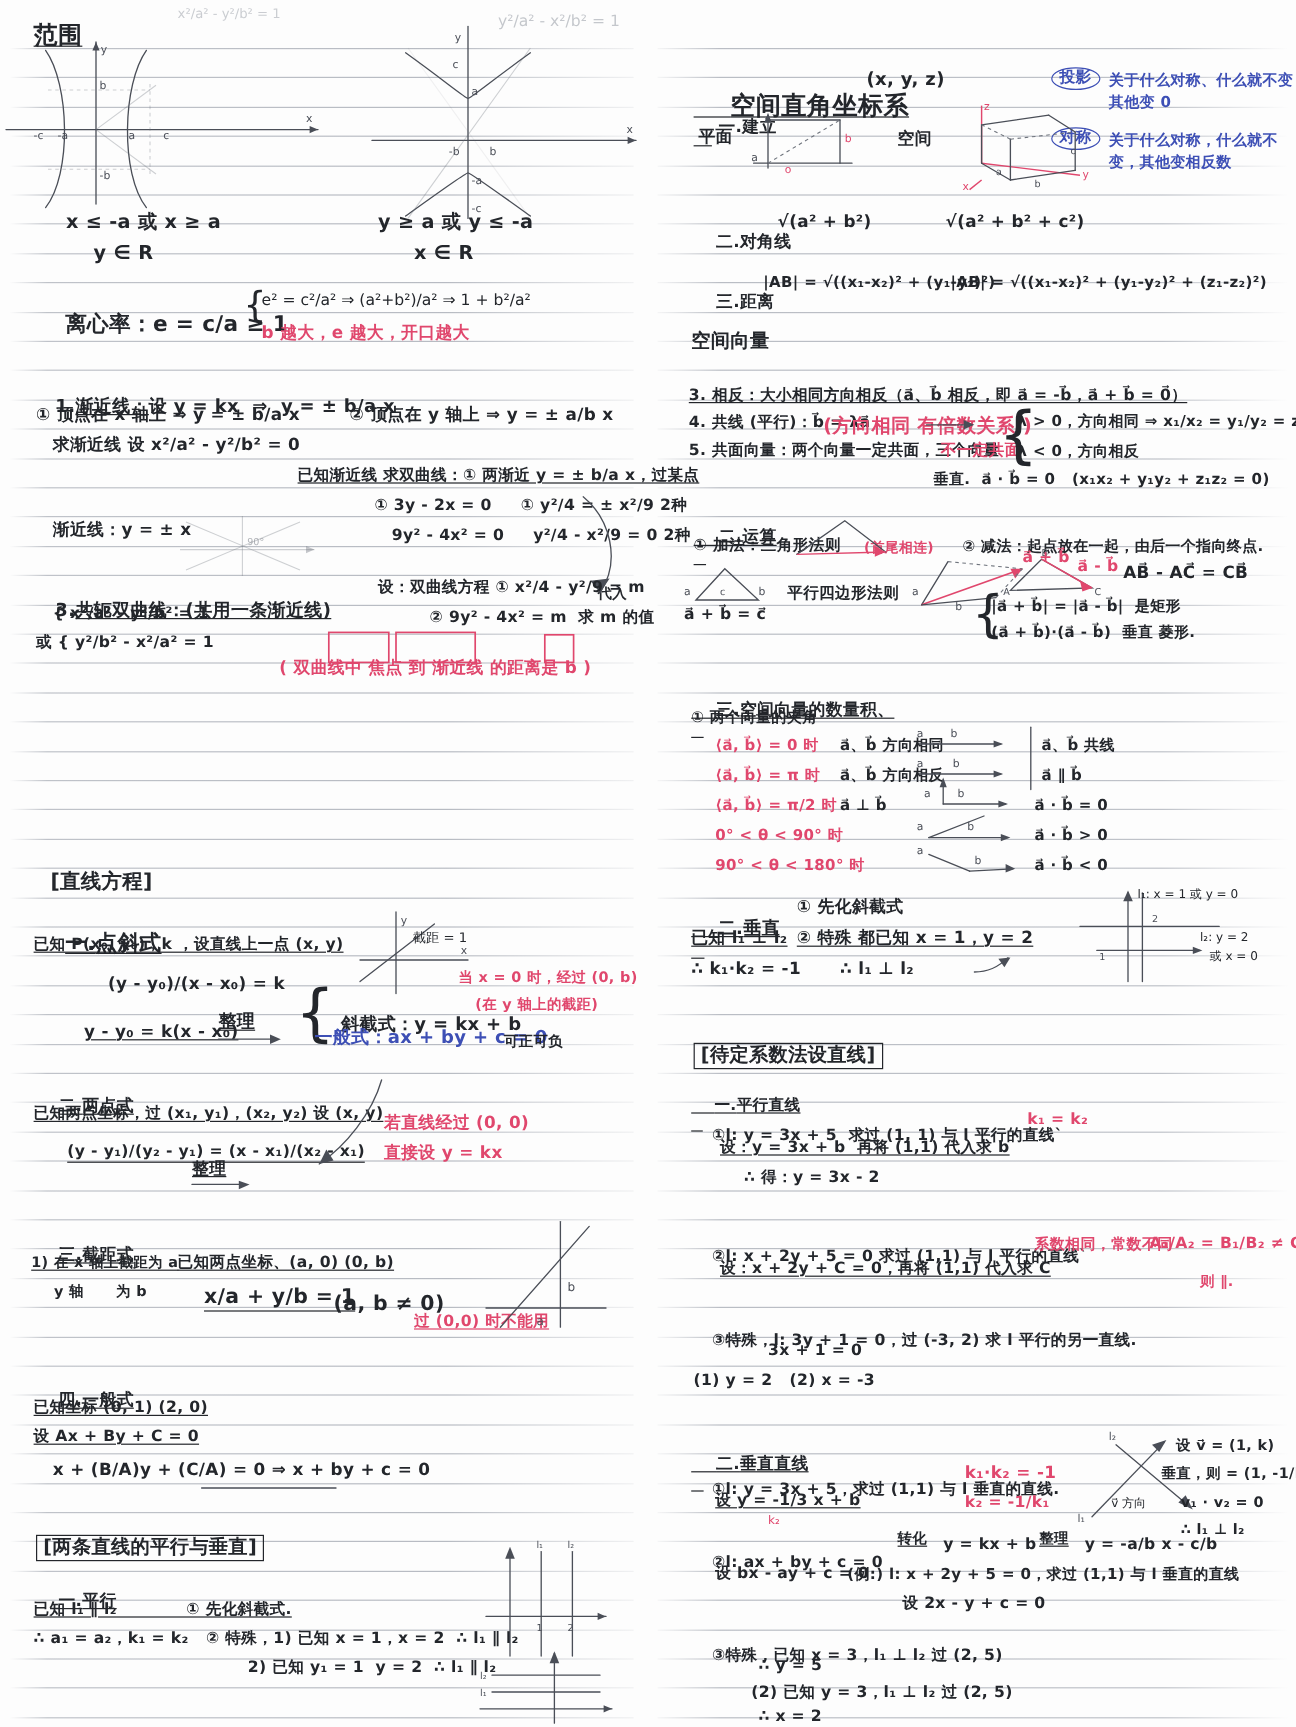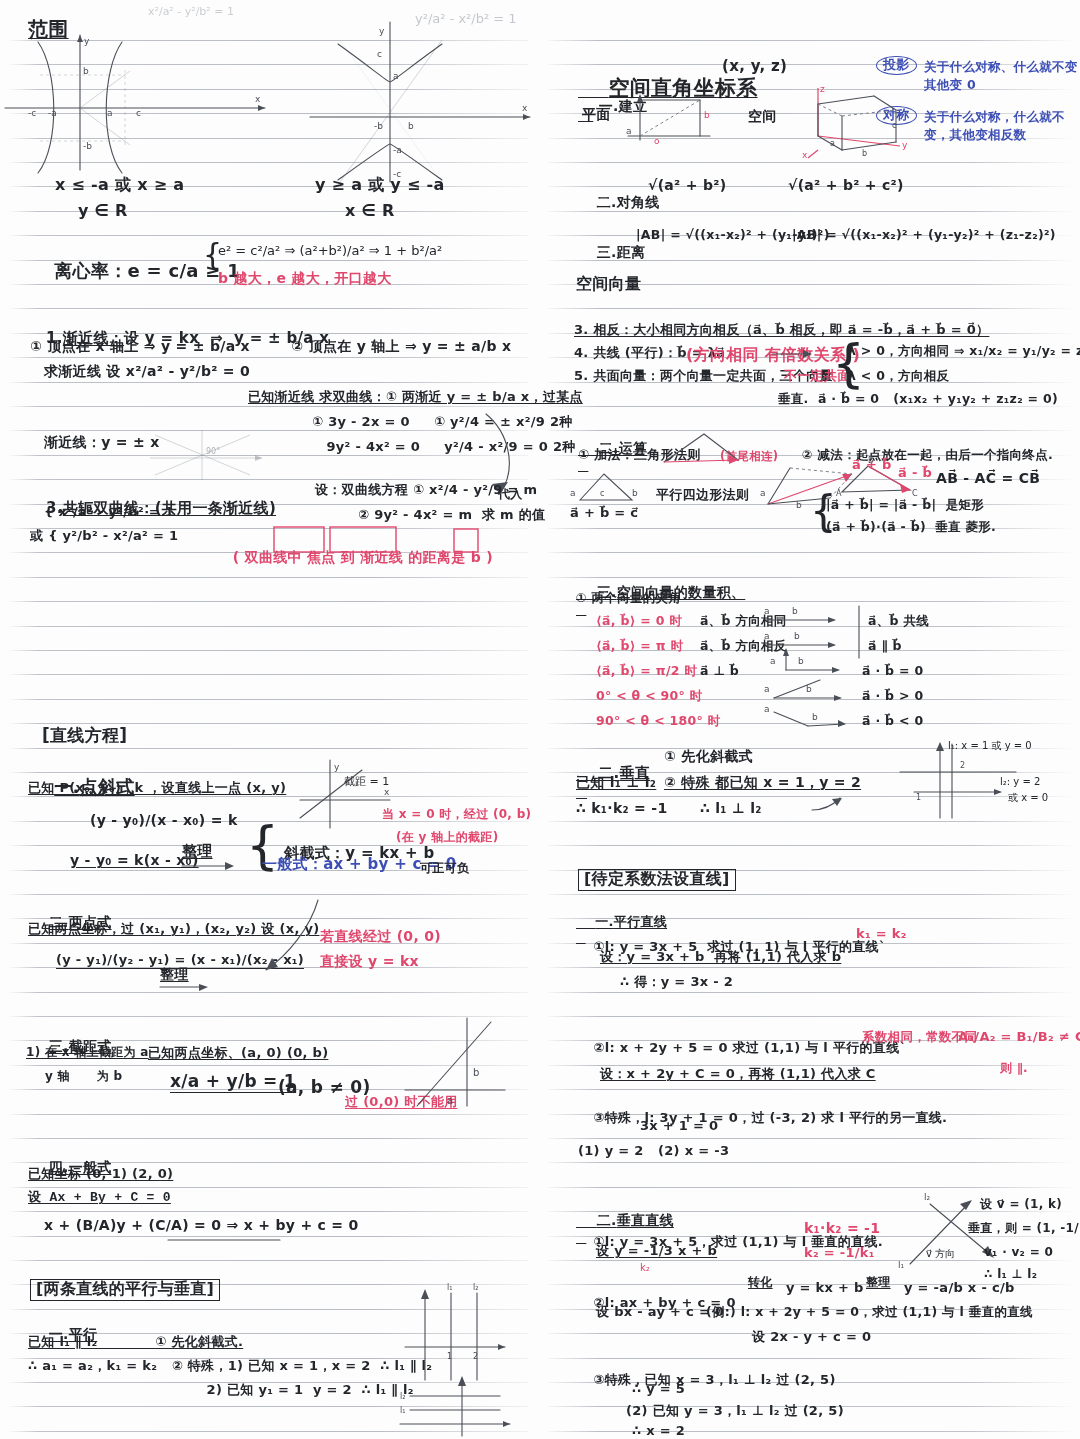--- a/index.html
+++ b/index.html
@@ -324,21 +324,21 @@
     <line class="gl" x1="0" y1="72" x2="100" y2="72"></line>
     <line class="gl" x1="12" y1="88" x2="86" y2="4"></line>
     <text x="68" y="58" font-size="10" fill="#4a4e57">b</text>
     <text x="42" y="86" font-size="10" fill="#4a4e57">a</text>
   </svg>
 
   <div class="ink bk hand" style="left:28px;top:1143px;font-size:14px;">
     <span class="u"><span>四.</span><span>一般式</span></span>
   </div>
   <div class="ink bk hand u" style="left:28px;top:1167px;font-size:13px;">已知坐标 (0, 1) (2, 0)</div>
-  <div class="ink bk hand u" style="left:28px;top:1191px;font-size:13px;font-family:Liberation Mono, monospace;">设 Ax + By + C = 0</div>
+  <div class="ink bk hand u" style="left:28px;top:1191px;font-size:13px;">设 Ax + By + C = 0</div>
   <div class="ink bk hand" style="left:44px;top:1217px;font-size:14px;">x + (B/A)y + (C/A) = 0 ⇒ x + by + c = 0</div>
   <svg style="left:168px;top:1238px;" width="120" height="6">
     <line class="gl" x1="0" y1="2" x2="112" y2="2"></line>
   </svg>
 
   <div class="ink bk hand boxed" style="left:30px;top:1279px;font-size:16px;">[两条直线的平行与垂直]</div>
   <div class="ink bk hand" style="left:28px;top:1310px;font-size:14px;">
     <span class="u"><span>一.</span><span>平行</span></span>
   </div>
   <div class="ink bk hand u" style="left:28px;top:1335px;font-size:13px;">已知 l₁ ∥ l₂            ① 先化斜截式.</div>
@@ -583,21 +583,21 @@
     <span>①</span><span>l: y = 3x + 5  求过 (1, 1) 与 l 平行的直线`</span>
   </div>
   <div class="ink rd hand" style="left:856px;top:927px;font-size:13px;">k₁ = k₂</div>
   <div class="ink bk hand u" style="left:600px;top:950px;font-size:13px;">设：y = 3x + b  再将 (1,1) 代入求 b</div>
   <div class="ink bk hand" style="left:620px;top:975px;font-size:13px;">∴ 得：y = 3x - 2</div>
 
   <div class="ink bk hand" style="left:574px;top:1026px;font-size:13px;">
     <span>②</span><span>l: x + 2y + 5 = 0 求过 (1,1) 与 l 平行的直线`</span>
   </div>
   <div class="ink rd hand" style="left:862px;top:1026px;font-size:12.5px;white-space:pre-line;line-height:1.75;">系数相同，常数不同</div>
-  <div class="ink bk hand u" style="left:600px;top:1051px;font-size:13px;margin-top:16px;">设：x + 2y + C = 0，再将 (1,1) 代入求 C</div>
+  <div class="ink bk hand u" style="left:600px;top:1051px;font-size:13px;">设：x + 2y + C = 0，再将 (1,1) 代入求 C</div>
   <div class="ink rd hand" style="left:958px;top:1030px;font-size:13px;">A₁/A₂ = B₁/B₂ ≠ C₁/C₂</div>
   <div class="ink rd hand" style="left:1000px;top:1062px;font-size:12px;">则 ∥.</div>
 
   <div class="ink bk hand" style="left:574px;top:1096px;font-size:13px;">
     <span>③</span><span>特殊，l: 3y + 1 = 0，过 (-3, 2) 求 l 平行的另一直线.</span>
   </div>
   <div class="ink bk hand" style="left:640px;top:1119px;font-size:13px;">3x + 1 = 0</div>
   <div class="ink bk hand" style="left:578px;top:1144px;font-size:13px;">(1) y = 2</div>
   <div class="ink bk hand" style="left:658px;top:1144px;font-size:13px;">(2) x = -3</div>
 

